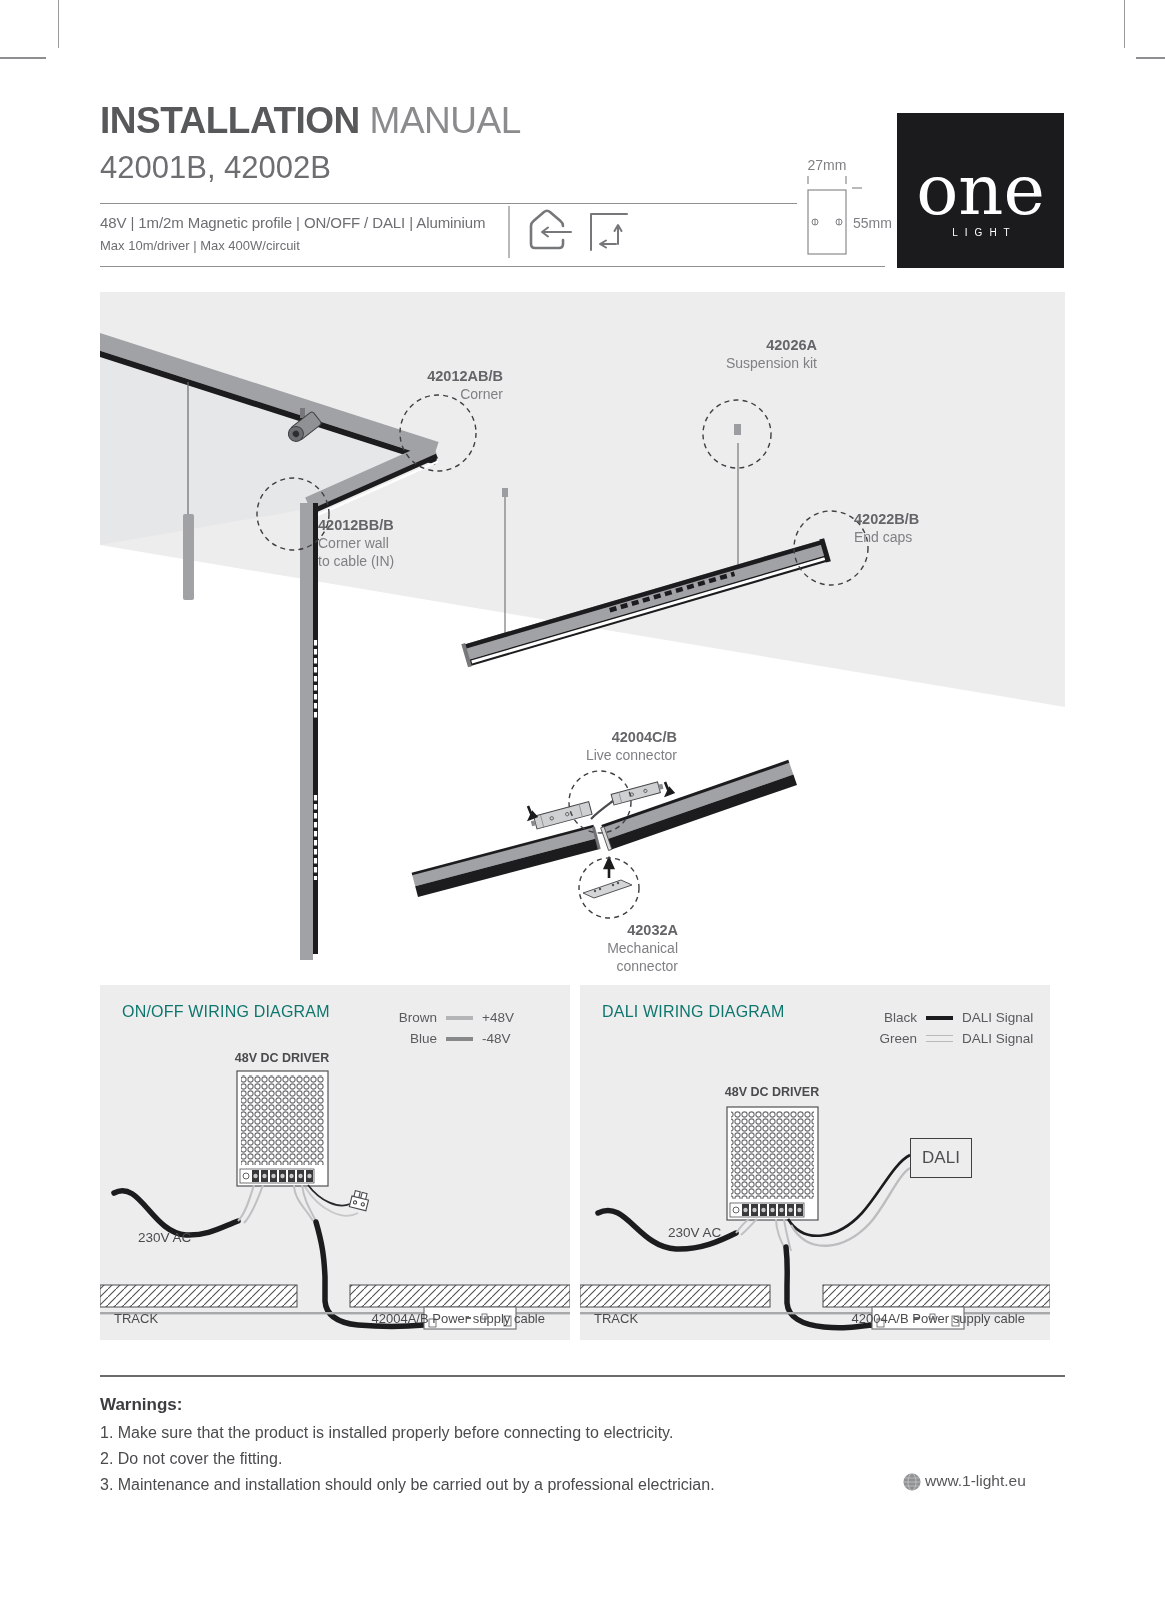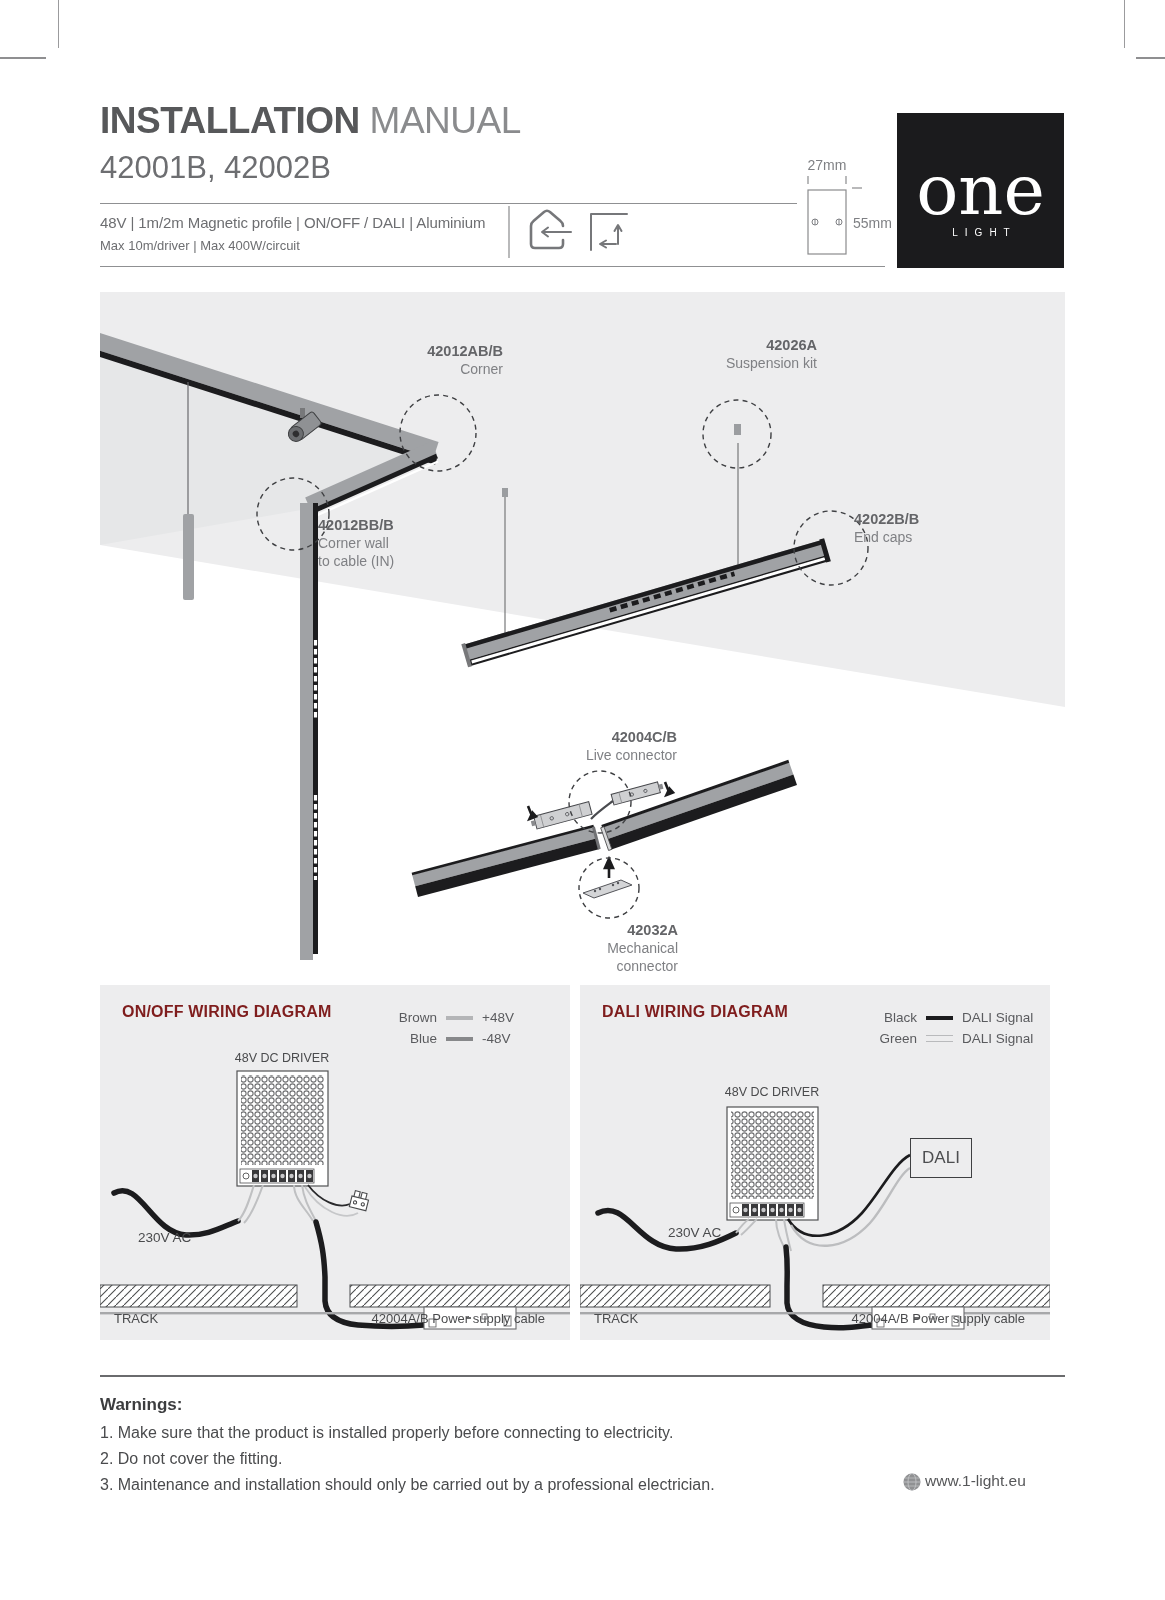--- a/index.html
+++ b/index.html
@@ -20,29 +20,29 @@
   .logo{position:absolute;left:897px;top:113px;width:167px;height:155px;background:#1b1b1d;text-align:center;}
   .logo .one{font-family:"DejaVu Serif",serif;color:#fff;font-size:70px;line-height:70px;margin-top:42px;}
   .logo .light{color:#fff;font-size:10px;letter-spacing:7px;margin-top:2px;padding-left:8px;}
   
   .plabel{position:absolute;line-height:18px;}
   .plabel .code{font-weight:bold;font-size:14.5px;color:#646568;}
   .plabel .nm{font-size:14px;color:#7f8084;}
   .tc{text-align:right;}
   
   .panel{position:absolute;width:470px;height:355px;background:#ededee;}
-  .ptitle{position:absolute;left:22px;top:18px;font-size:16px;color:#7f1d1d;letter-spacing:0.2px;white-space:nowrap;font-weight:bold;}
+  .ptitle{position:absolute;left:22px;top:18px;font-size:16px;color:#0f766e;letter-spacing:0.2px;white-space:nowrap;}
   .legend{position:absolute;top:22px;right:12px;}
   .lrow{display:flex;align-items:center;height:21px;justify-content:flex-end;}
   .lg-name{font-size:13.5px;color:#5a5b5e;margin-right:9px;}
   .lg-swatch{display:inline-block;width:27px;height:4px;margin-right:9px;}
   .lg-swatch.double{height:5px;background:transparent !important;border-top:1.6px solid;border-bottom:1.6px solid;}
   .lg-val{font-size:13.5px;color:#5a5b5e;width:76px;}
   .small-lab{position:absolute;font-size:12.5px;color:#4a4b4d;white-space:nowrap;margin-left:16px;}
-  .drv-lab{position:absolute;font-size:12.5px;color:#4a4b4d;width:140px;text-align:center;white-space:nowrap;}
+  .drv-lab{position:absolute;font-size:12.5px;color:#4a4b4d;width:140px;text-align:center;white-space:nowrap;font-weight:bold;}
   .dali-box{position:absolute;left:330px;top:153px;width:60px;height:38px;border:1.5px solid #3f4042;
             display:flex;align-items:center;justify-content:center;font-size:17px;color:#4d4e50;}
   .bot-lab{position:absolute;top:326px;font-size:13px;color:#4a4b4d;white-space:nowrap;}
   
   .warn-head{position:absolute;left:100px;top:1395px;font-size:17px;font-weight:bold;color:#3c3d3f;}
   .warn-item{position:absolute;left:100px;font-size:16px;color:#4a4b4d;white-space:nowrap;}
   .site{position:absolute;left:925px;top:1472px;font-size:15.5px;color:#565759;}
 </style>
 </head>
 <body>
@@ -206,21 +206,21 @@
     <g fill="none" stroke="#3f4043" stroke-width="1.4" stroke-dasharray="5 4.2">
       <circle cx="338" cy="141" r="38"></circle>
       <circle cx="637" cy="142" r="34"></circle>
       <circle cx="193" cy="222" r="36"></circle>
       <circle cx="731" cy="256" r="37"></circle>
       <circle cx="500" cy="510" r="31"></circle>
       <circle cx="509" cy="596" r="30"></circle>
     </g>
   </svg>
 
-  <div class="plabel tc" style="left:383px;top:342px;width:120px">
+  <div class="plabel tc" style="left:383px;top:367px;width:120px">
     <div class="code">42012AB/B</div>
     <div class="nm">Corner</div>
   </div>
   <div class="plabel tc" style="left:657px;top:336px;width:160px">
     <div class="code">42026A</div>
     <div class="nm">Suspension kit</div>
   </div>
   <div class="plabel" style="left:318px;top:516px;width:130px">
     <div class="code">42012BB/B</div>
     <div class="nm">Corner wall</div>

